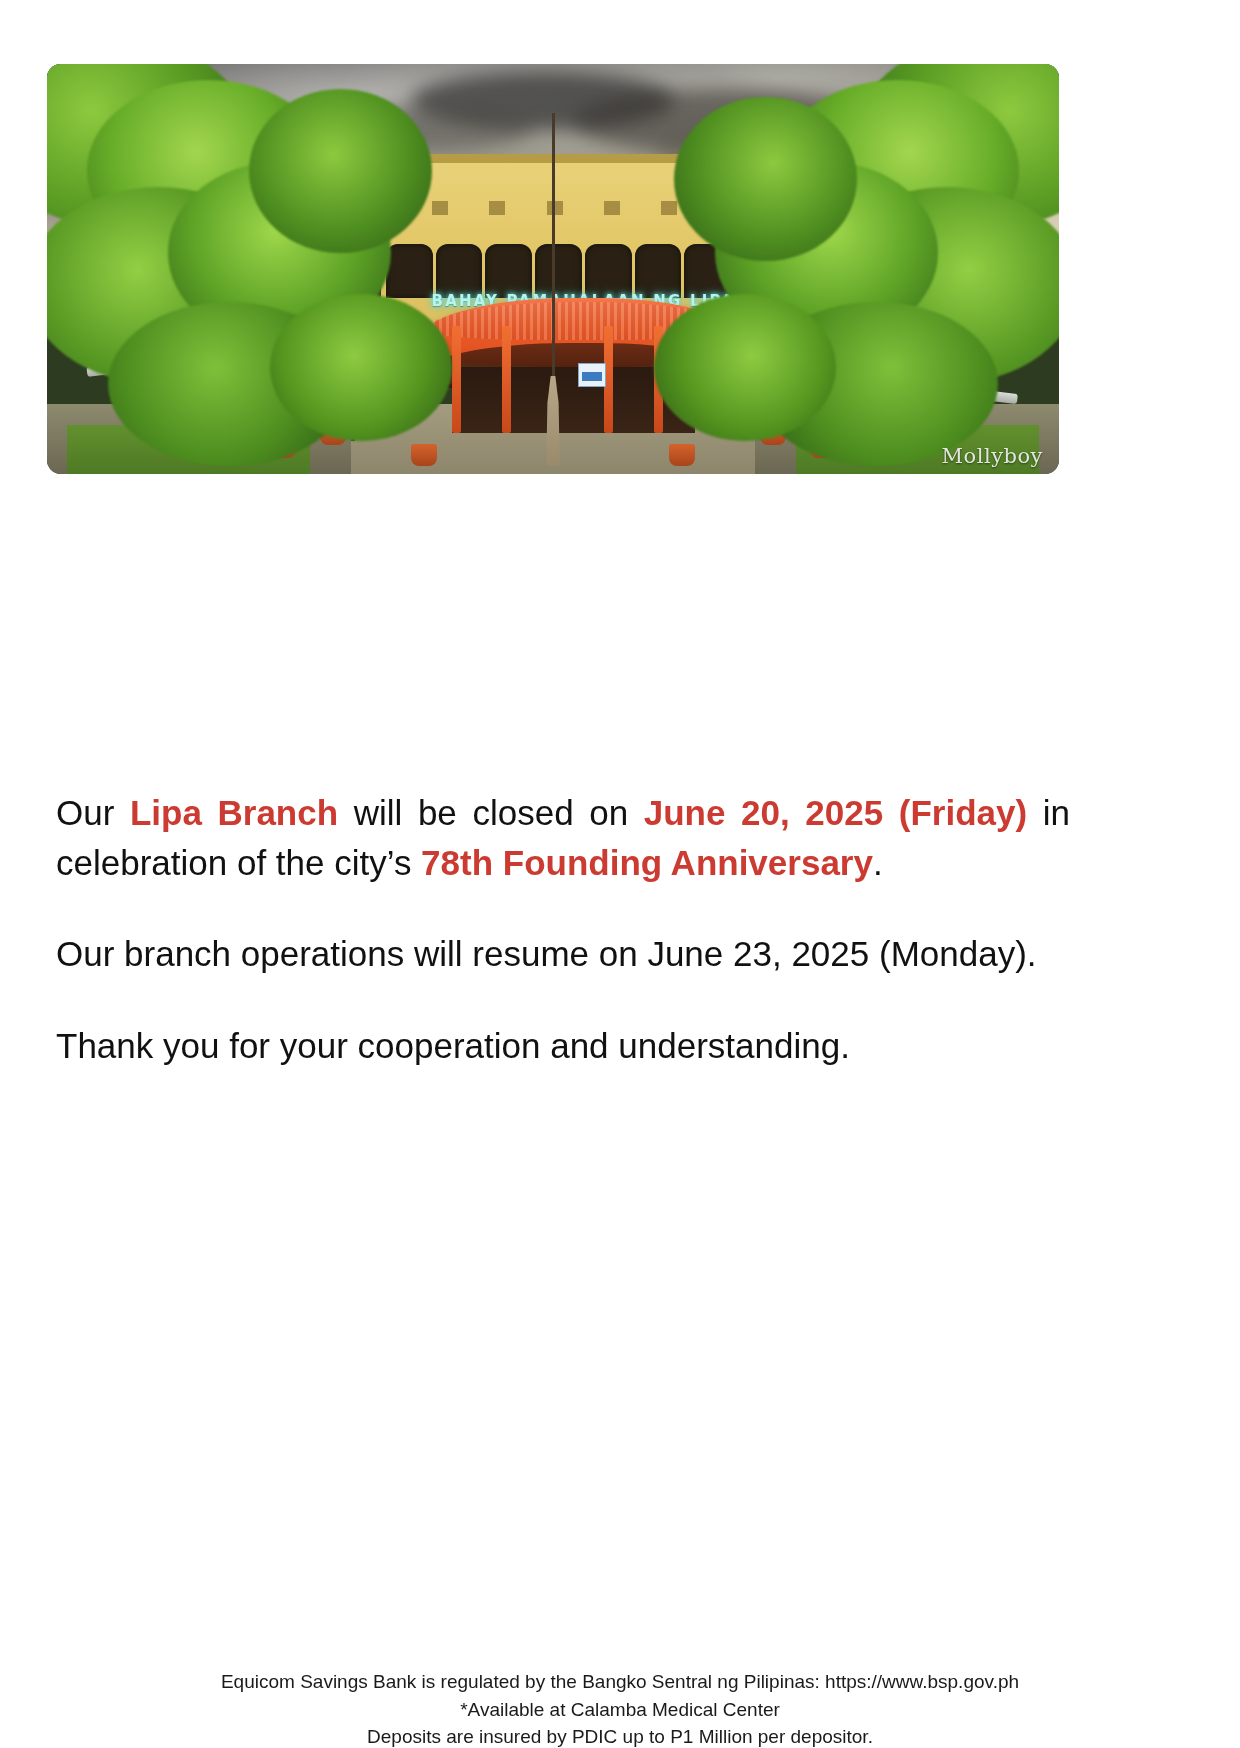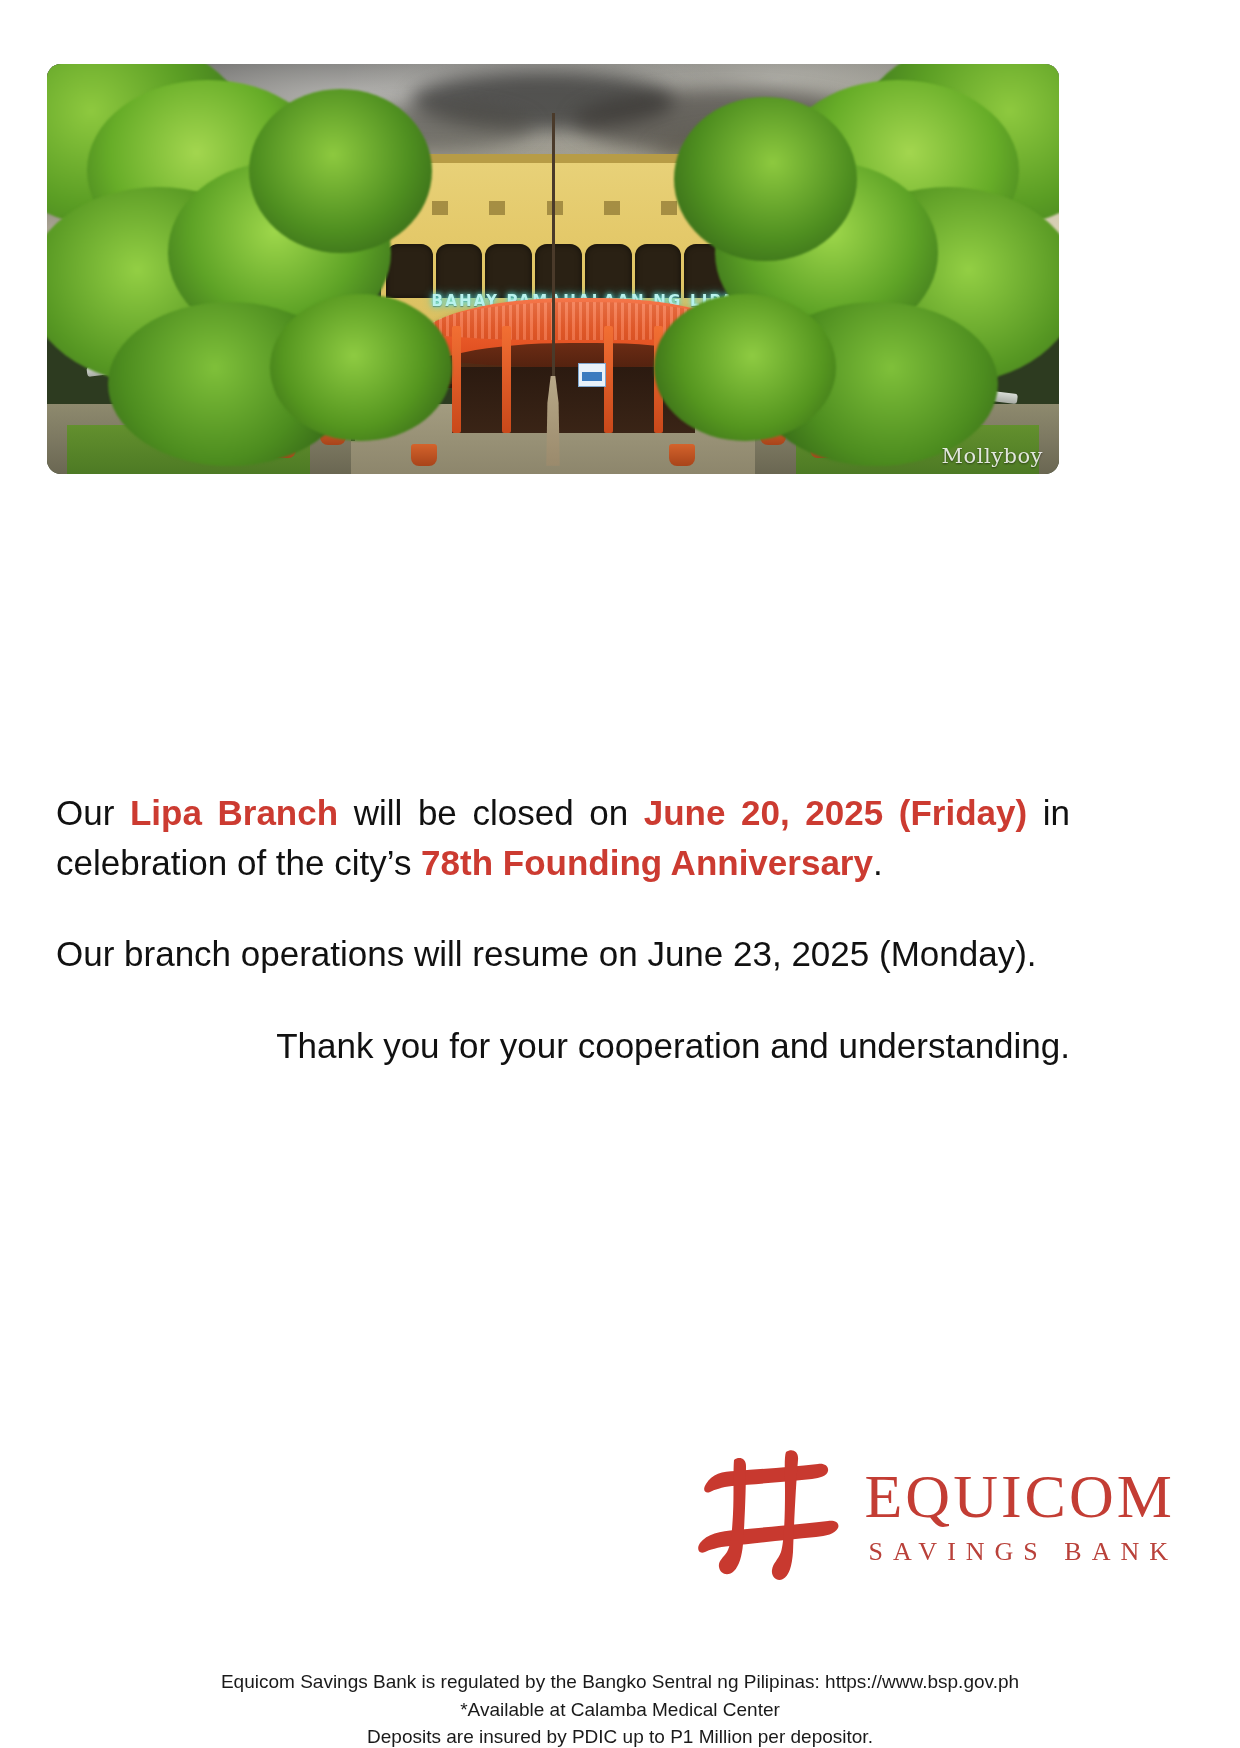--- a/index.html
+++ b/index.html
@@ -316,21 +316,21 @@
     font-size: 35px;
     line-height: 1.42;
     color: #111111;
     text-align: justify;
   }
   .body-copy p {
     margin: 0 0 42px 0;
   }
   .body-copy p:last-child {
     margin-bottom: 0;
-    text-align: right;
+    text-align: left;
     margin-top: 28px;
   }
   .p-resume { text-align: justify; }
   .hl {
     color: #cc3b31;
     font-weight: 700;
   }
 
   
   .logo-block {
@@ -489,52 +489,20 @@
   <div class="body-copy">
 
     <p><span>Our </span><span class="hl">Lipa Branch</span><span> will be closed on </span><span class="hl">June 20, 2025 (Friday)</span><span> in celebration of the city’s </span><span class="hl">78th Founding Anniversary</span><span>.</span></p>
 
 
     <p class="p-resume">Our branch operations will resume on June 23, 2025 (Monday).</p>
 
     <p>Thank you for your cooperation and understanding.</p>
   </div>
 
-  <div class="logo-block">
-    <div class="logo-mark">
-      <svg viewBox="0 0 150 150" width="150" height="150" aria-hidden="true">
-        <g fill="#c8392f">
-
-          <path d="M14,44 C20,34 30,31 44,31 C70,29 98,27 126,24
-                   C132,23 137,26 136,31 C135,36 128,38 120,39
-                   C92,42 64,44 40,46 C30,47 22,50 18,52
-                   C13,54 10,50 14,44 Z"></path>
-
-          <path d="M8,103 C15,94 28,91 44,90 C76,87 110,84 136,81
-                   C143,80 148,83 146,88 C143,94 134,96 124,97
-                   C94,100 62,103 38,106 C26,107 17,110 13,112
-                   C7,115 4,109 8,103 Z"></path>
-
-          <path d="M42,20 C47,16 54,18 54,26 C54,46 53,78 51,104
-                   C50,116 47,126 42,131 C36,137 28,134 27,127
-                   C26,121 31,118 35,112 C39,105 40,92 41,74
-                   C42,56 41,32 42,20 Z"></path>
-
-          <path d="M94,12 C100,8 107,11 106,20 C104,44 102,82 101,112
-                   C100,126 97,136 91,139 C85,142 79,137 80,130
-                   C81,123 86,120 89,112 C92,102 93,78 93,52
-                   C93,32 92,17 94,12 Z"></path>
-        </g>
-      </svg>
-    </div>
-    <div class="logo-words">
-      <div class="logo-equicom">EQUICOM</div>
-      <div class="logo-savings">SAVINGS BANK</div>
-    </div>
-  </div>
 
   <div class="footer">
     <div>Equicom Savings Bank is regulated by the Bangko Sentral ng Pilipinas: https://www.bsp.gov.ph</div>
     <div>*Available at Calamba Medical Center</div>
     <div>Deposits are insured by PDIC up to P1 Million per depositor.</div>
   </div>
 
 </div>
 
 </body></html>

